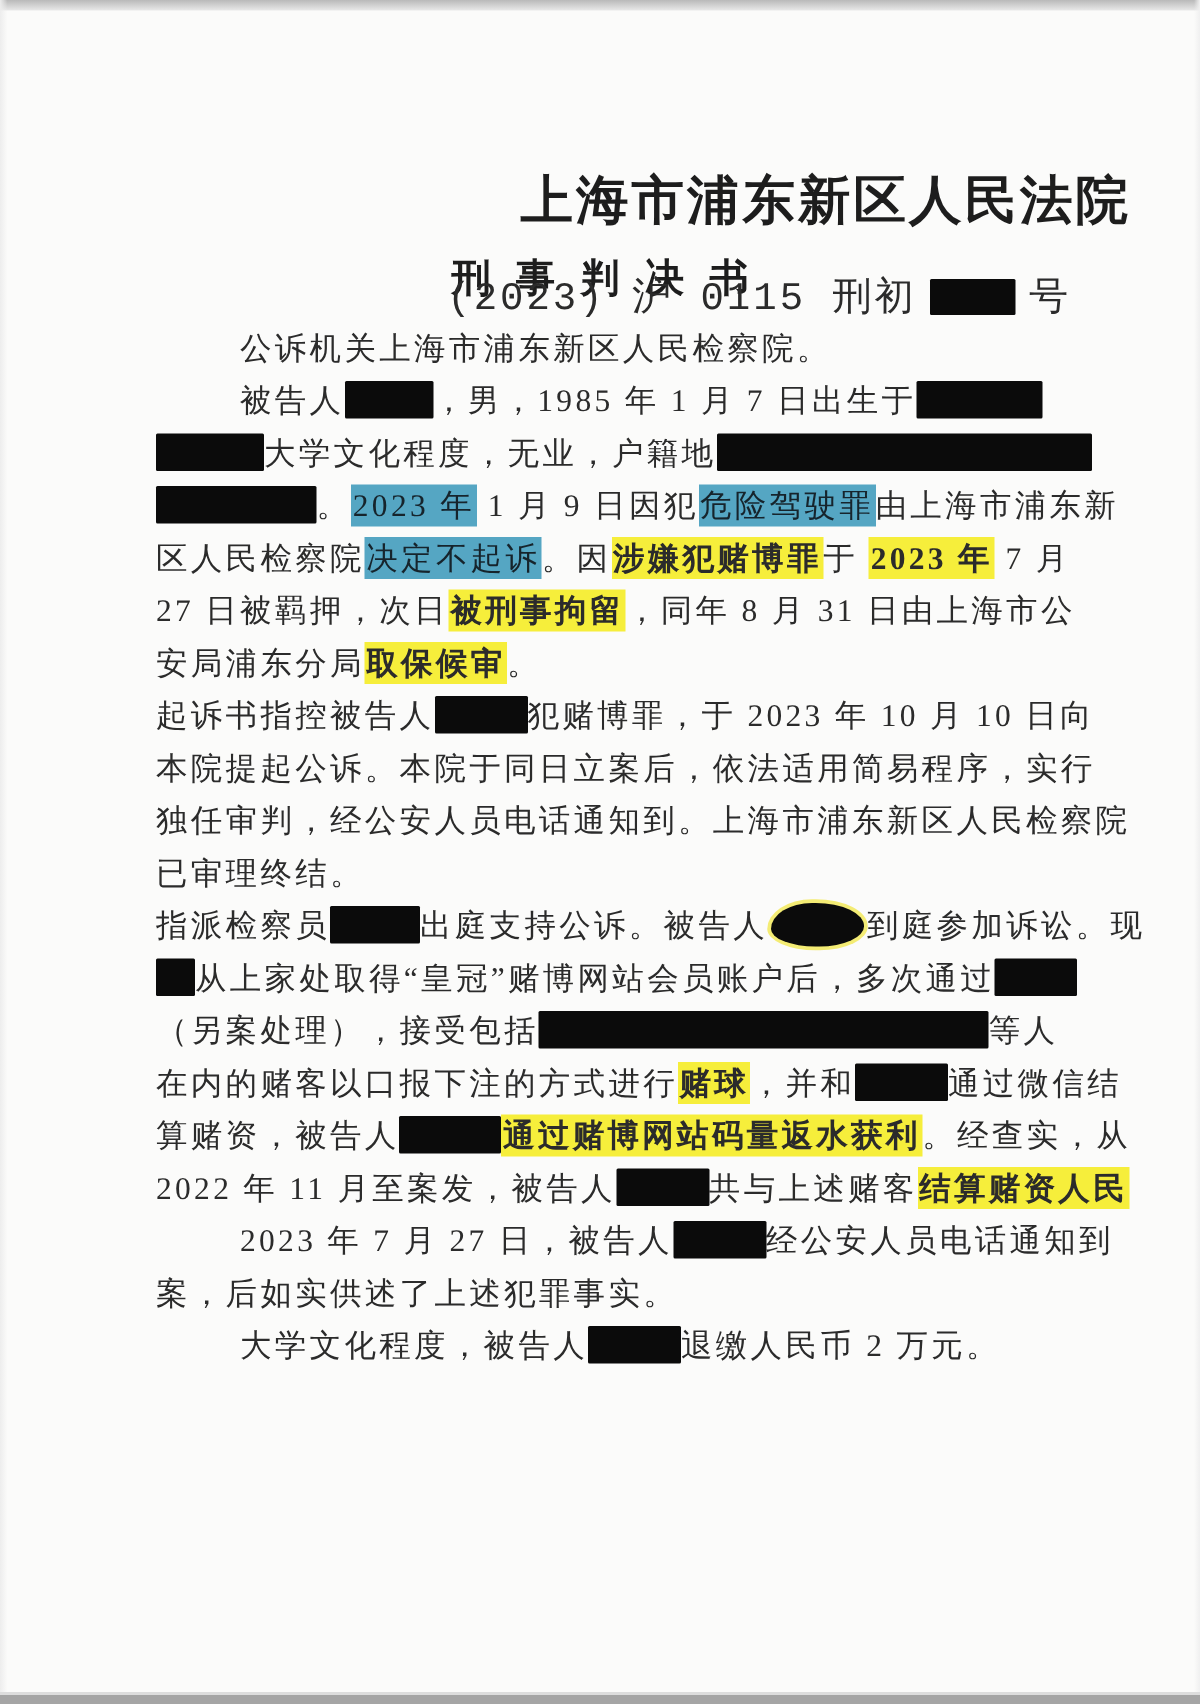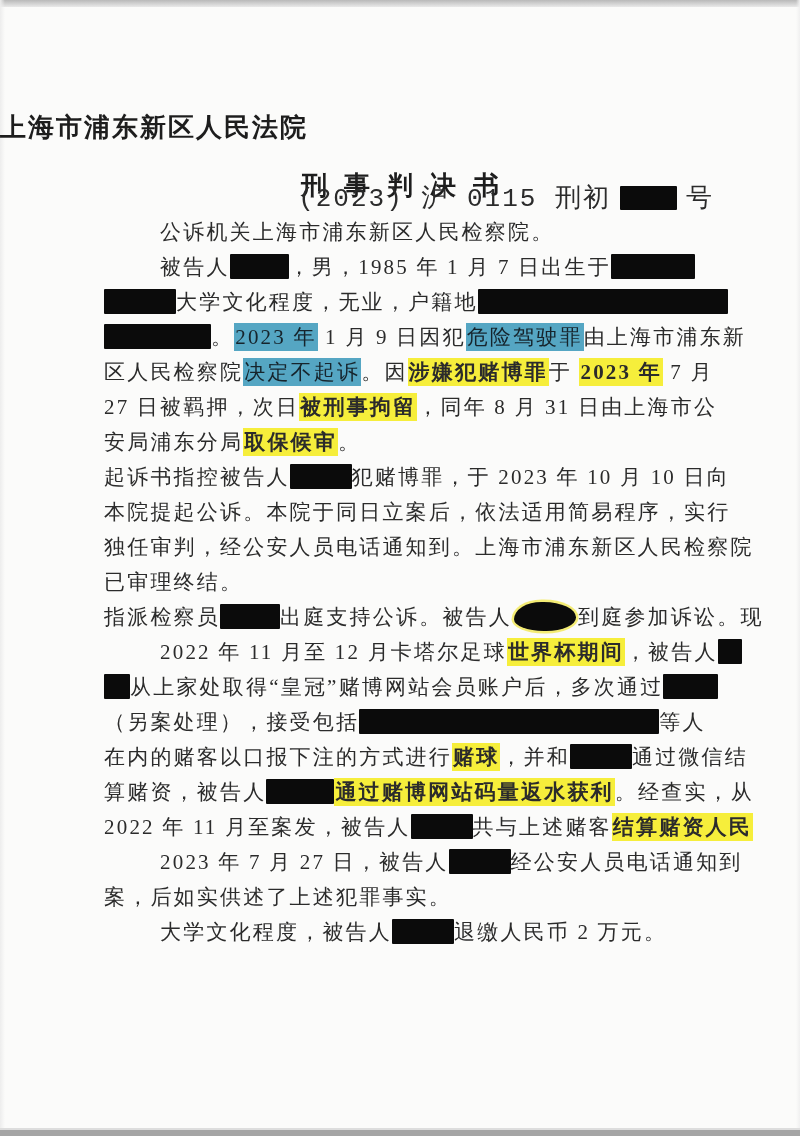--- a/index.html
+++ b/index.html
@@ -29,22 +29,22 @@
   .edge-left{
     position:absolute;top:0;left:0;width:5px;height:1136px;
     background:linear-gradient(90deg,#ededed,rgba(255,255,255,0));
   }
   .edge-right{
     position:absolute;top:0;right:0;width:4px;height:1136px;
     background:linear-gradient(270deg,#f0f0f0,rgba(255,255,255,0));
   }
   .court-name{
     position:absolute;top:110px;left:0;width:754px;
-    text-align:left;
-    font-size:26px;font-weight:bold;color:#1d1d1d;
+    text-align:right;
+    font-size:35px;font-weight:bold;color:#1d1d1d;
     letter-spacing:2px;
   }
   .doc-title{
     position:absolute;top:144px;left:0;width:800px;
     text-align:center;
     font-size:26px;font-weight:bold;color:#1d1d1d;
     letter-spacing:17px;text-indent:17px;margin-top:24px;
   }
   .case-line{
     position:absolute;top:184px;right:86px;height:30px;
@@ -98,21 +98,20 @@
       <div class="line"><span class="redaction" style="width: 72px;"></span><span>大学文化程度，无业，户籍地</span><span class="redaction" style="width: 250px;"></span></div>
       <div class="line"><span class="redaction" style="width: 107px;"></span><span>。</span><span class="hl-b">2023 年</span><span> 1 月 9 日因犯</span><span class="hl-b">危险驾驶罪</span><span>由上海市浦东新</span></div>
       <div class="line"><span>区人民检察院</span><span class="hl-b">决定不起诉</span><span>。因</span><span class="hl-y">涉嫌犯赌博罪</span><span>于 </span><span class="hl-y">2023 年</span><span> 7 月</span></div>
       <div class="line"><span>27 日被羁押，次日</span><span class="hl-y">被刑事拘留</span><span>，同年 8 月 31 日由上海市公</span></div>
       <div class="line"><span>安局浦东分局</span><span class="hl-y">取保候审</span><span>。</span></div>
       <div class="line"><span>起诉书指控被告人</span><span class="redaction" style="width: 62px;"></span><span>犯赌博罪，于 2023 年 10 月 10 日向</span></div>
       <div class="line"><span>本院提起公诉。本院于同日立案后，依法适用简易程序，实行</span></div>
       <div class="line"><span>独任审判，经公安人员电话通知到。上海市浦东新区人民检察院</span></div>
       <div class="line"><span>已审理终结。</span></div>
       <div class="line"><span>指派检察员</span><span class="redaction" style="width: 60px;"></span><span>出庭支持公诉。被告人</span><span class="scribble" style="width: 62px;"></span><span>到庭参加诉讼。现</span></div>
-      <div class="line indent"><span>2022 年 11 月至 12 月卡塔尔足球</span><span class="hl-y">世界杯期间</span><span>，被告人</span><span class="redaction" style="width: 24px;"></span></div>
       <div class="line"><span class="redaction" style="width: 26px;"></span><span>从上家处取得“皇冠”赌博网站会员账户后，多次通过</span><span class="redaction" style="width: 55px;"></span></div>
       <div class="line"><span>（另案处理），接受包括</span><span class="redaction" style="width: 300px;"></span><span>等人</span></div>
       <div class="line"><span>在内的赌客以口报下注的方式进行</span><span class="hl-y">赌球</span><span>，并和</span><span class="redaction" style="width: 62px;"></span><span>通过微信结</span></div>
       <div class="line"><span>算赌资，被告人</span><span class="redaction" style="width: 68px;"></span><span class="hl-y">通过赌博网站码量返水获利</span><span>。经查实，从</span></div>
       <div class="line"><span>2022 年 11 月至案发，被告人</span><span class="redaction" style="width: 62px;"></span><span>共与上述赌客</span><span class="hl-y">结算赌资人民</span></div>
       <div class="line indent"><span>2023 年 7 月 27 日，被告人</span><span class="redaction" style="width: 62px;"></span><span>经公安人员电话通知到</span></div>
       <div class="line"><span>案，后如实供述了上述犯罪事实。</span></div>
       <div class="line indent"><span>大学文化程度，被告人</span><span class="redaction" style="width: 62px;"></span><span>退缴人民币 2 万元。</span></div>
     </div>
 

